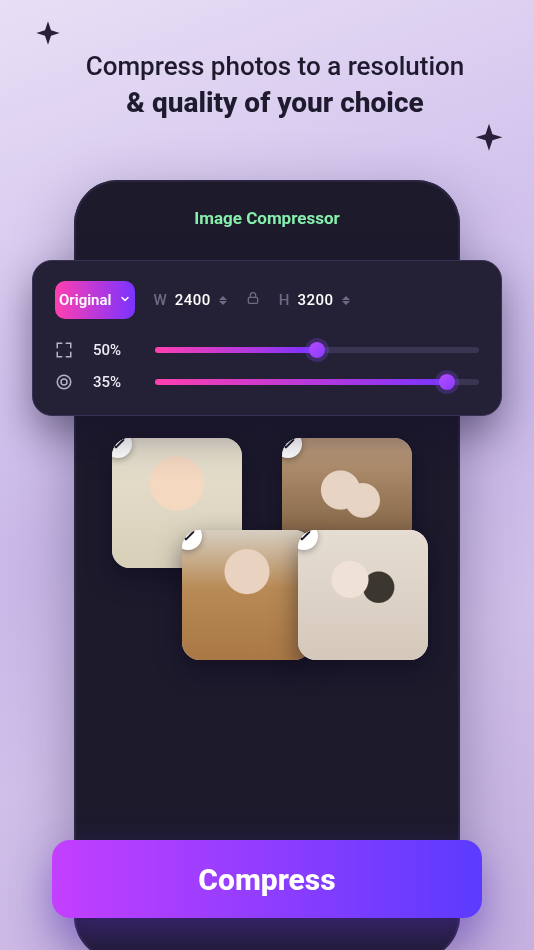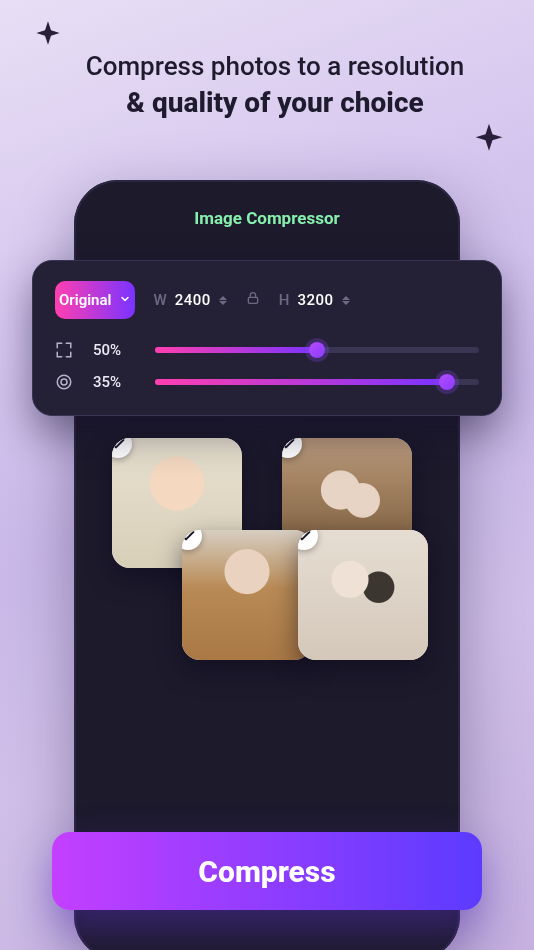--- a/index.html
+++ b/index.html
@@ -194,21 +194,21 @@
   .ph1 { background: radial-gradient(circle at 50% 35%, #f4d8c0 0 25%, transparent 26%), linear-gradient(#e8e1d0,#d8cfb8); }
   .ph2 { background: radial-gradient(circle at 45% 40%, #e8d4c4 0 18%, transparent 19%), radial-gradient(circle at 62% 48%, #e8d4c4 0 16%, transparent 17%), linear-gradient(#b89878 10%, #9d7d5c 40%, #7c5e40 90%); }
   .ph3 { background: radial-gradient(circle at 50% 32%, #e9d2bf 0 20%, transparent 21%), linear-gradient(#d7cec1 0%, #b88a55 45%, #a97845 100%); }
   .ph4 { background: radial-gradient(circle at 40% 38%, #efe1d6 0 16%, transparent 17%), radial-gradient(circle at 62% 44%, #3b3730 0 14%, transparent 15%), linear-gradient(#e6ddd2,#d4c8ba); }
 
   
   .compress-btn {
     position: absolute;
     left: 50%;
     transform: translateX(-50%);
-    bottom: 40px;
+    bottom: 32px;
     width: 430px;
     height: 78px;
     border-radius: 18px;
     background: linear-gradient(90deg, #c43fff 0%, #5b3bff 100%);
     color: #fff;
     font-size: 30px;
     font-weight: 800;
     display: flex;
     align-items: center;
     justify-content: center;

